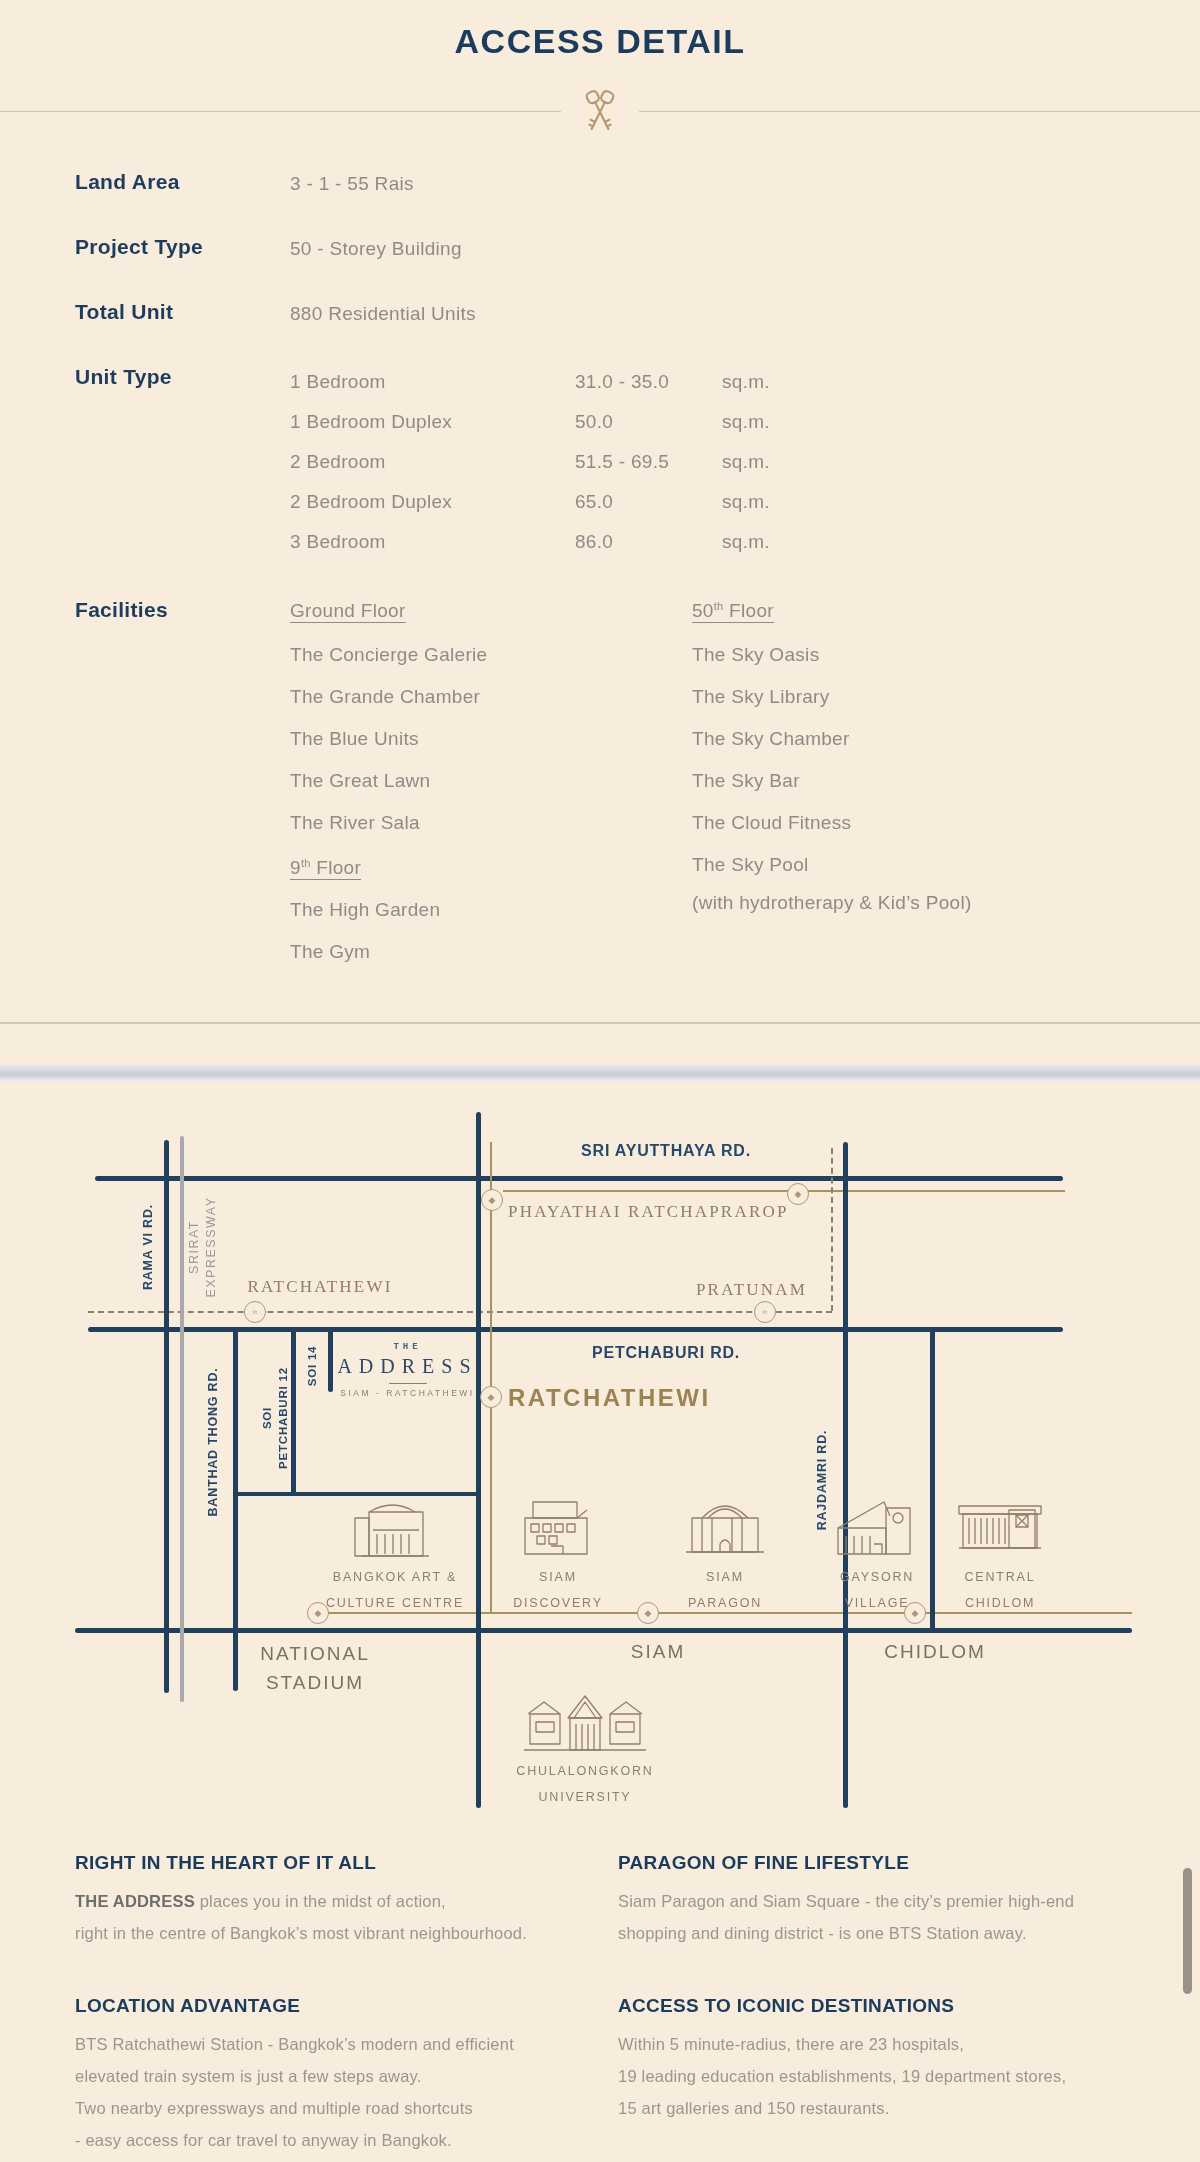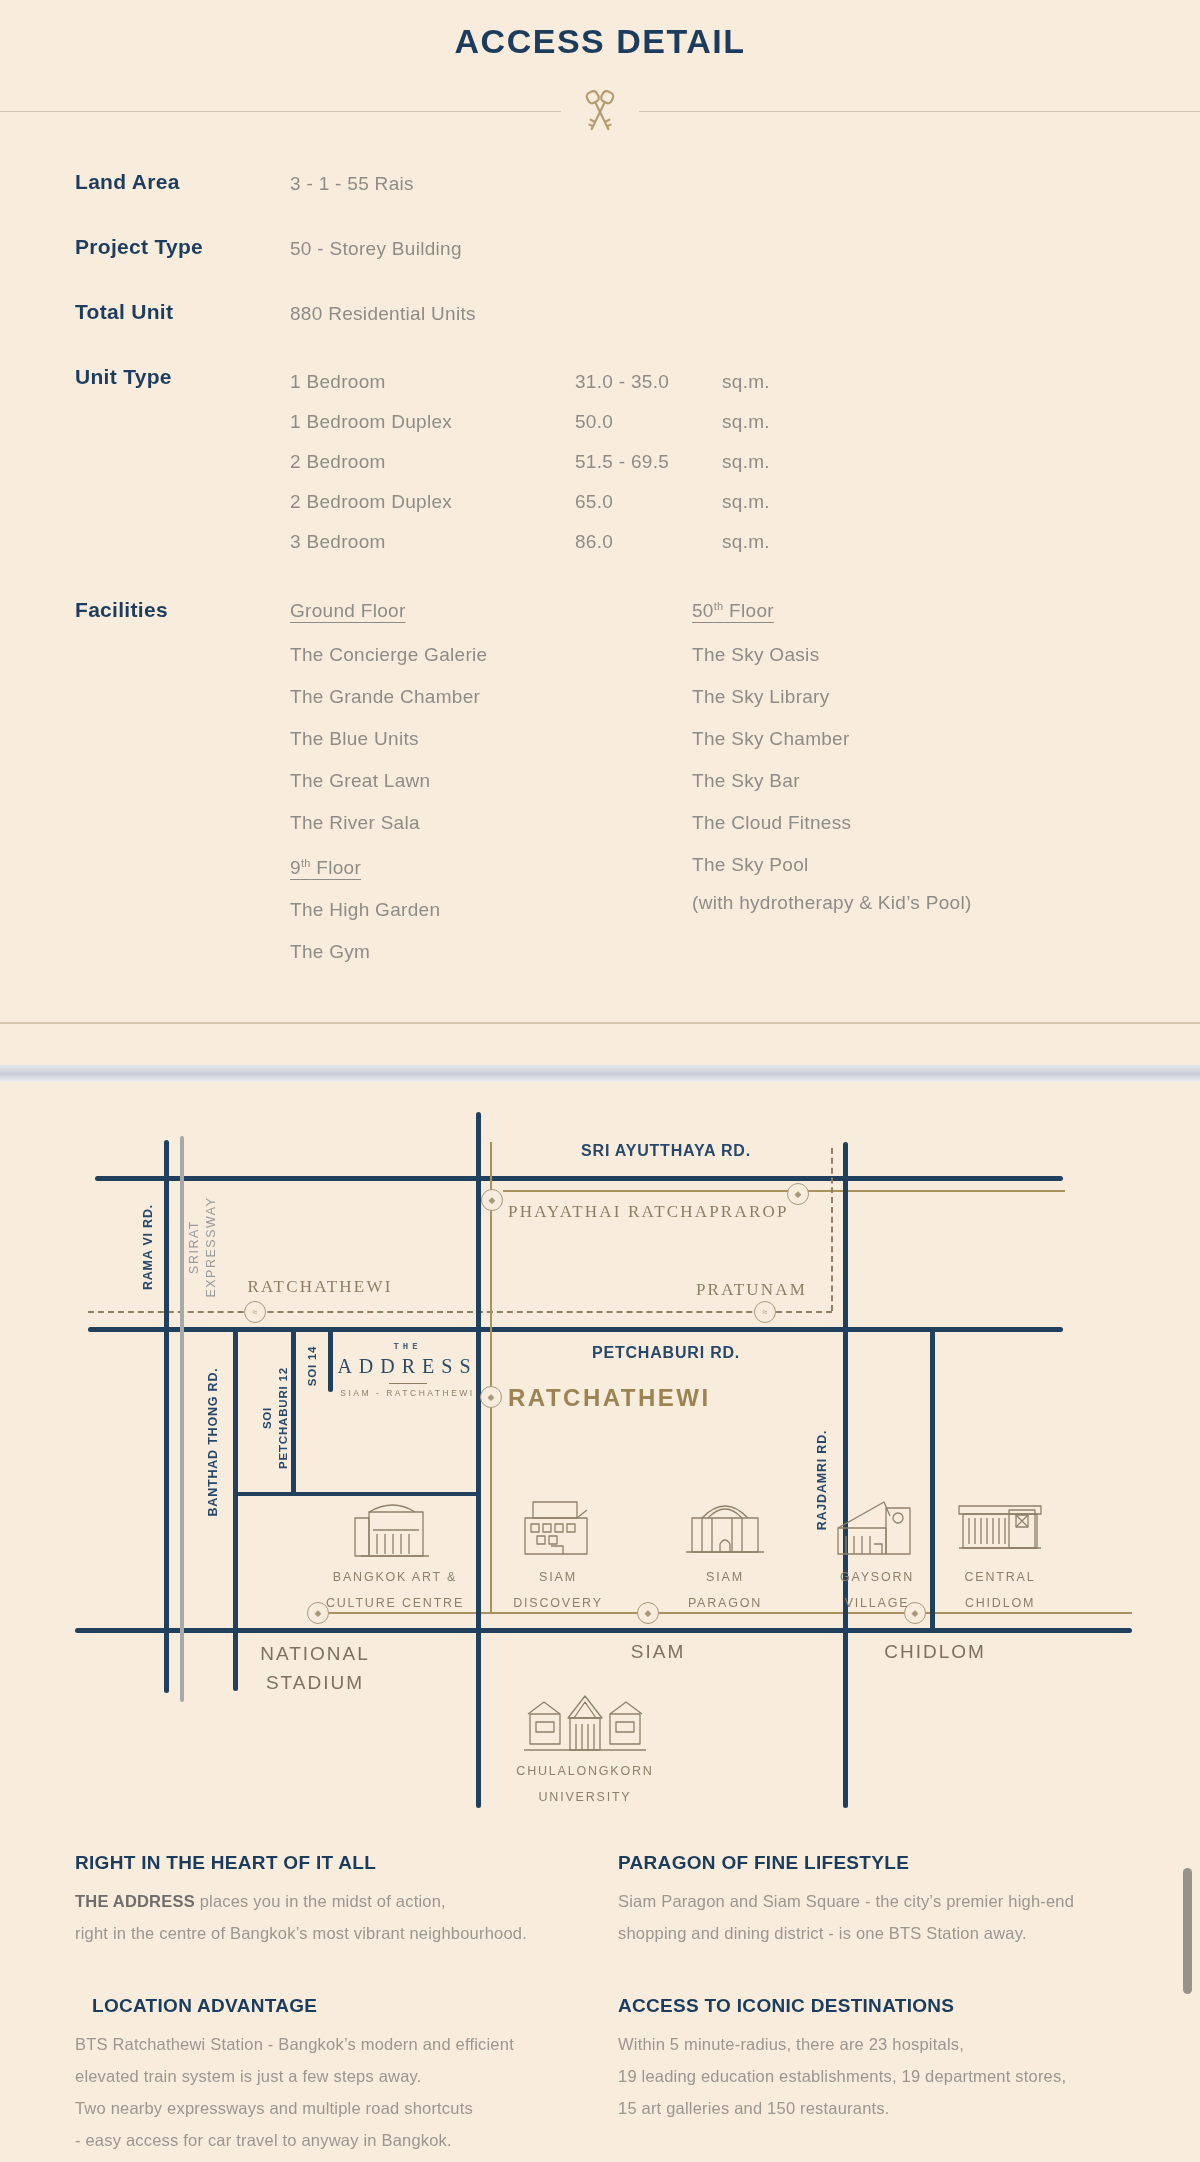--- a/index.html
+++ b/index.html
@@ -269,21 +269,21 @@
     <div class="bld-label" style="left:1000px;top:1596px">CHIDLOM</div>
     <div class="bld-label" style="left:585px;top:1764px">CHULALONGKORN</div>
     <div class="bld-label" style="left:585px;top:1790px">UNIVERSITY</div>
   </div>
 
   <div>
     <div class="sec-h" style="left:75px;top:1852px">RIGHT IN THE HEART OF IT ALL</div>
     <div class="body-line" style="left:75px;top:1892px"><b>THE ADDRESS</b><span> places you in the midst of action,</span></div>
     <div class="body-line" style="left:75px;top:1924px">right in the centre of Bangkok’s most vibrant neighbourhood.</div>
 
-    <div class="sec-h" style="left:92px;top:1995px">LOCATION ADVANTAGE</div>
+    <div class="sec-h" style="left:75px;top:1995px">LOCATION ADVANTAGE</div>
     <div class="body-line" style="left:75px;top:2035px">BTS Ratchathewi Station - Bangkok’s modern and efficient</div>
     <div class="body-line" style="left:75px;top:2067px">elevated train system is just a few steps away.</div>
     <div class="body-line" style="left:75px;top:2099px">Two nearby expressways and multiple road shortcuts</div>
     <div class="body-line" style="left:75px;top:2131px">- easy access for car travel to anyway in Bangkok.</div>
 
     <div class="sec-h" style="left:618px;top:1852px">PARAGON OF FINE LIFESTYLE</div>
     <div class="body-line" style="left:618px;top:1892px">Siam Paragon and Siam Square - the city’s premier high-end</div>
     <div class="body-line" style="left:618px;top:1924px">shopping and dining district - is one BTS Station away.</div>
 
     <div class="sec-h" style="left:618px;top:1995px">ACCESS TO ICONIC DESTINATIONS</div>

